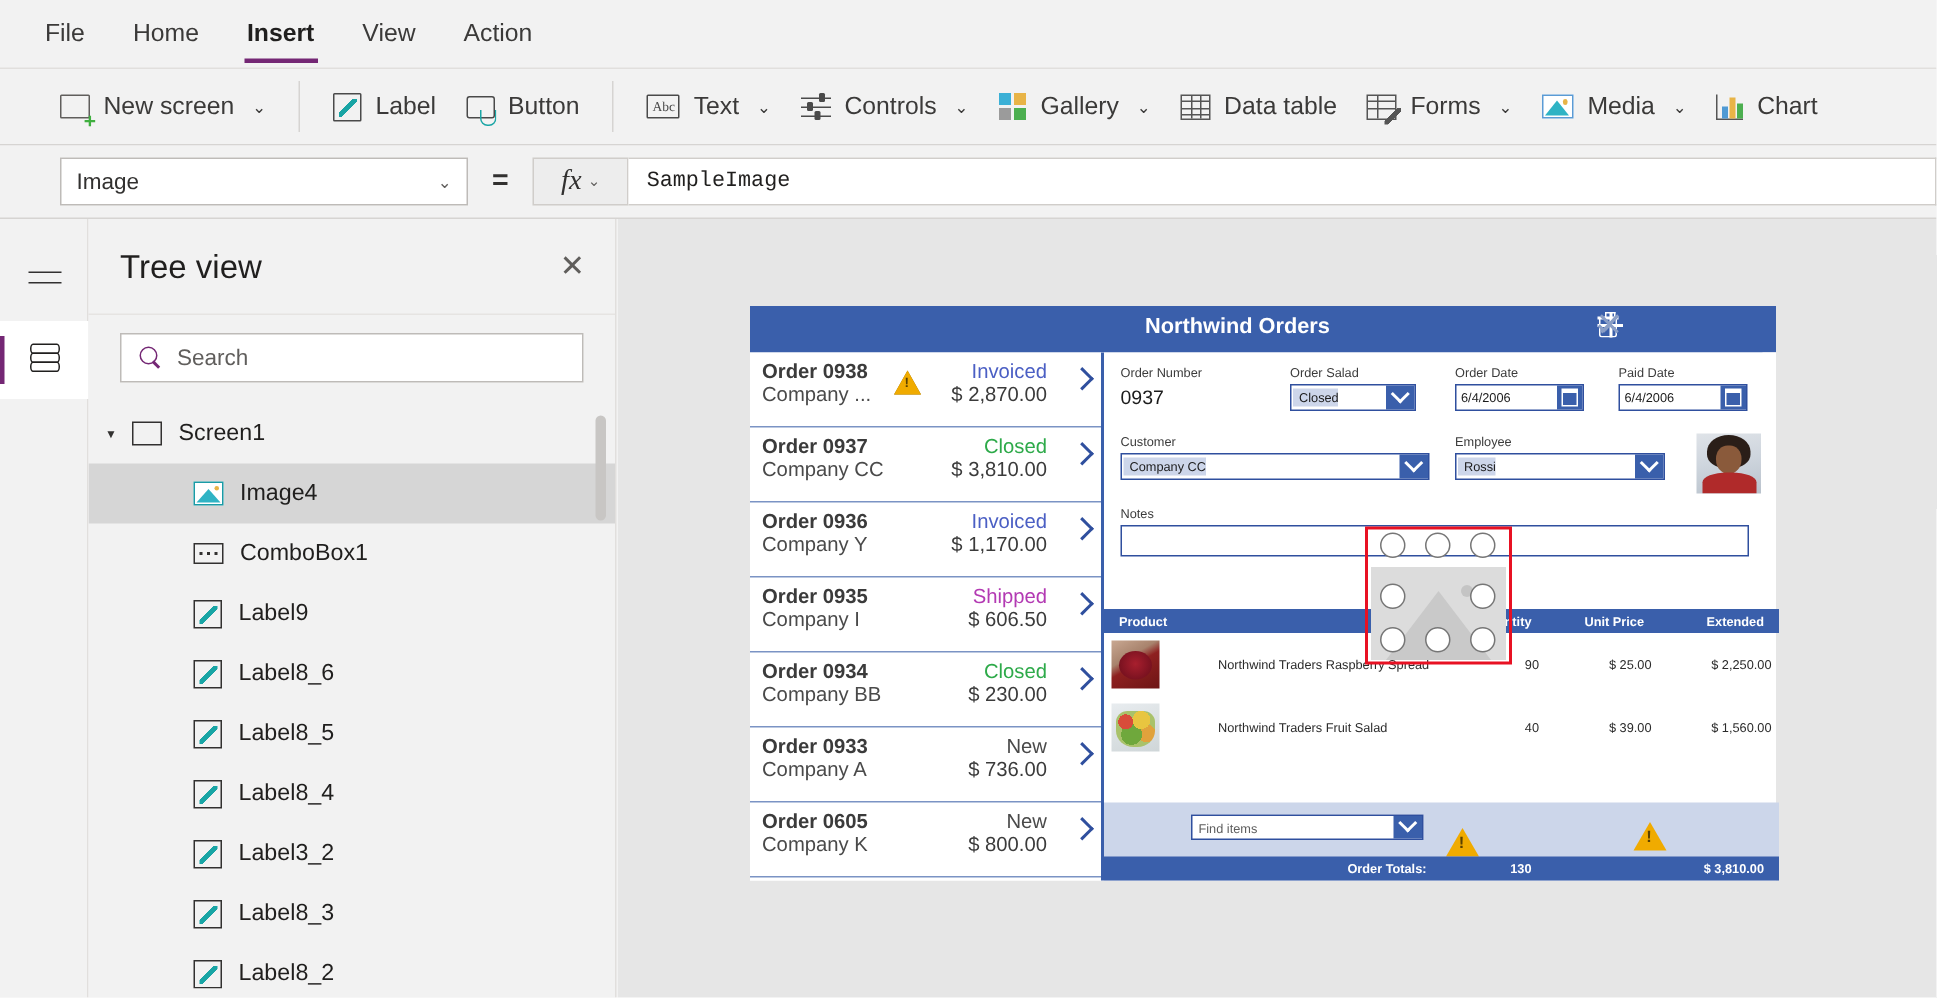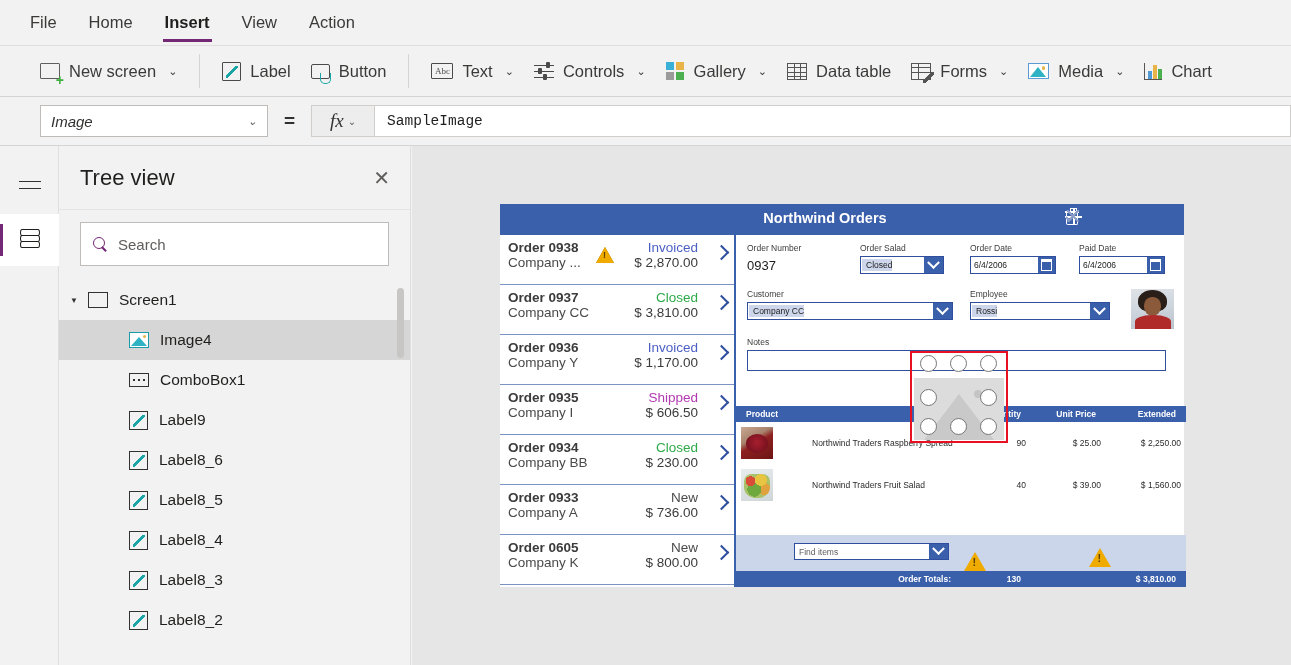--- a/index.html
+++ b/index.html
@@ -120,23 +120,23 @@
   .ic-chart i:nth-child(2) { left: 8px; height: 14px; background: #e8b447; }
   .ic-chart i:nth-child(3) { left: 13px; height: 10px; background: #4caf50; }
 
   
   .formulabar {
     position: absolute; top: 97px; left: 0; width: 1291px; height: 49px;
     background: #f2f2f2; border-bottom: 1px solid #d6d4d2;
     display: flex; align-items: center; padding-left: 40px;
   }
   .prop-select {
-    width: 228px; height: 32px; background: #fff; border: 1px solid #bebbb8;
+    width: 272px; height: 32px; background: #fff; border: 1px solid #bebbb8;
     display: flex; align-items: center; padding: 0 10px;
-    font-size: 15px; color: #323130; justify-content: space-between; cursor: pointer; font-style: italic;
+    font-size: 15px; color: #323130; justify-content: space-between; cursor: pointer;
   }
   .prop-select .chev { font-size: 11px; color: #605e5c; }
   .eq-sign { font-size: 19px; color: #323130; margin: 0 16px; font-weight: bold; }
   .fx-box {
     width: 64px; height: 32px; background: #ededed; border: 1px solid #d0cdca;
     display: flex; align-items: center; justify-content: center; gap: 4px; cursor: pointer;
   }
   .fx-box .fx {
     font-family: "Liberation Serif", serif; font-style: italic;
     font-size: 19px; color: #323130;
@@ -186,21 +186,21 @@
     background: #f2f2f2; border-right: 1px solid #e1dfdd;
   }
   .tv-header {
     height: 64px; display: flex; align-items: center; justify-content: space-between;
     padding: 0 20px 0 21px; border-bottom: 1px solid #e6e4e2; gap: 13px;
   }
   .tv-title { font-size: 22px; color: #201f1e; }
   .tv-close { font-size: 20px; color: #605e5c; cursor: pointer; line-height: 1; }
   .tv-searchwrap { padding: 12px 21px 14px 21px; }
   .tv-search {
-    height: 44px; background: #fff; border: 1px solid #bebbb8;
+    height: 33px; background: #fff; border: 1px solid #bebbb8;
     display: flex; align-items: center; padding: 0 12px; gap: 10px; cursor: text;
   }
   .ic-search { width: 15px; height: 15px; }
   .ic-search::before {
     content: ""; position: absolute; left: 0; top: 0; width: 10px; height: 10px;
     border: 1.6px solid #742774; border-radius: 50%;
   }
   .ic-search::after {
     content: ""; position: absolute; left: 9px; top: 9px; width: 6px; height: 1.6px;
     background: #742774; transform: rotate(45deg); transform-origin: left center;
@@ -642,20 +642,24 @@
         <span class="ic ic-label"></span>
         <span class="lbl">Label8_6</span>
       </div>
       <div class="tv-row child">
         <span class="ic ic-label"></span>
         <span class="lbl">Label8_5</span>
       </div>
       <div class="tv-row child">
         <span class="ic ic-label"></span>
         <span class="lbl">Label8_4</span>
+      </div>
+      <div class="tv-row child">
+        <span class="ic ic-label"></span>
+        <span class="lbl">Label3_2</span>
       </div>
       <div class="tv-row child">
         <span class="ic ic-label"></span>
         <span class="lbl">Label8_3</span>
       </div>
       <div class="tv-row child">
         <span class="ic ic-label"></span>
         <span class="lbl">Label8_2</span>
       </div>
       <div class="tv-scroll">

